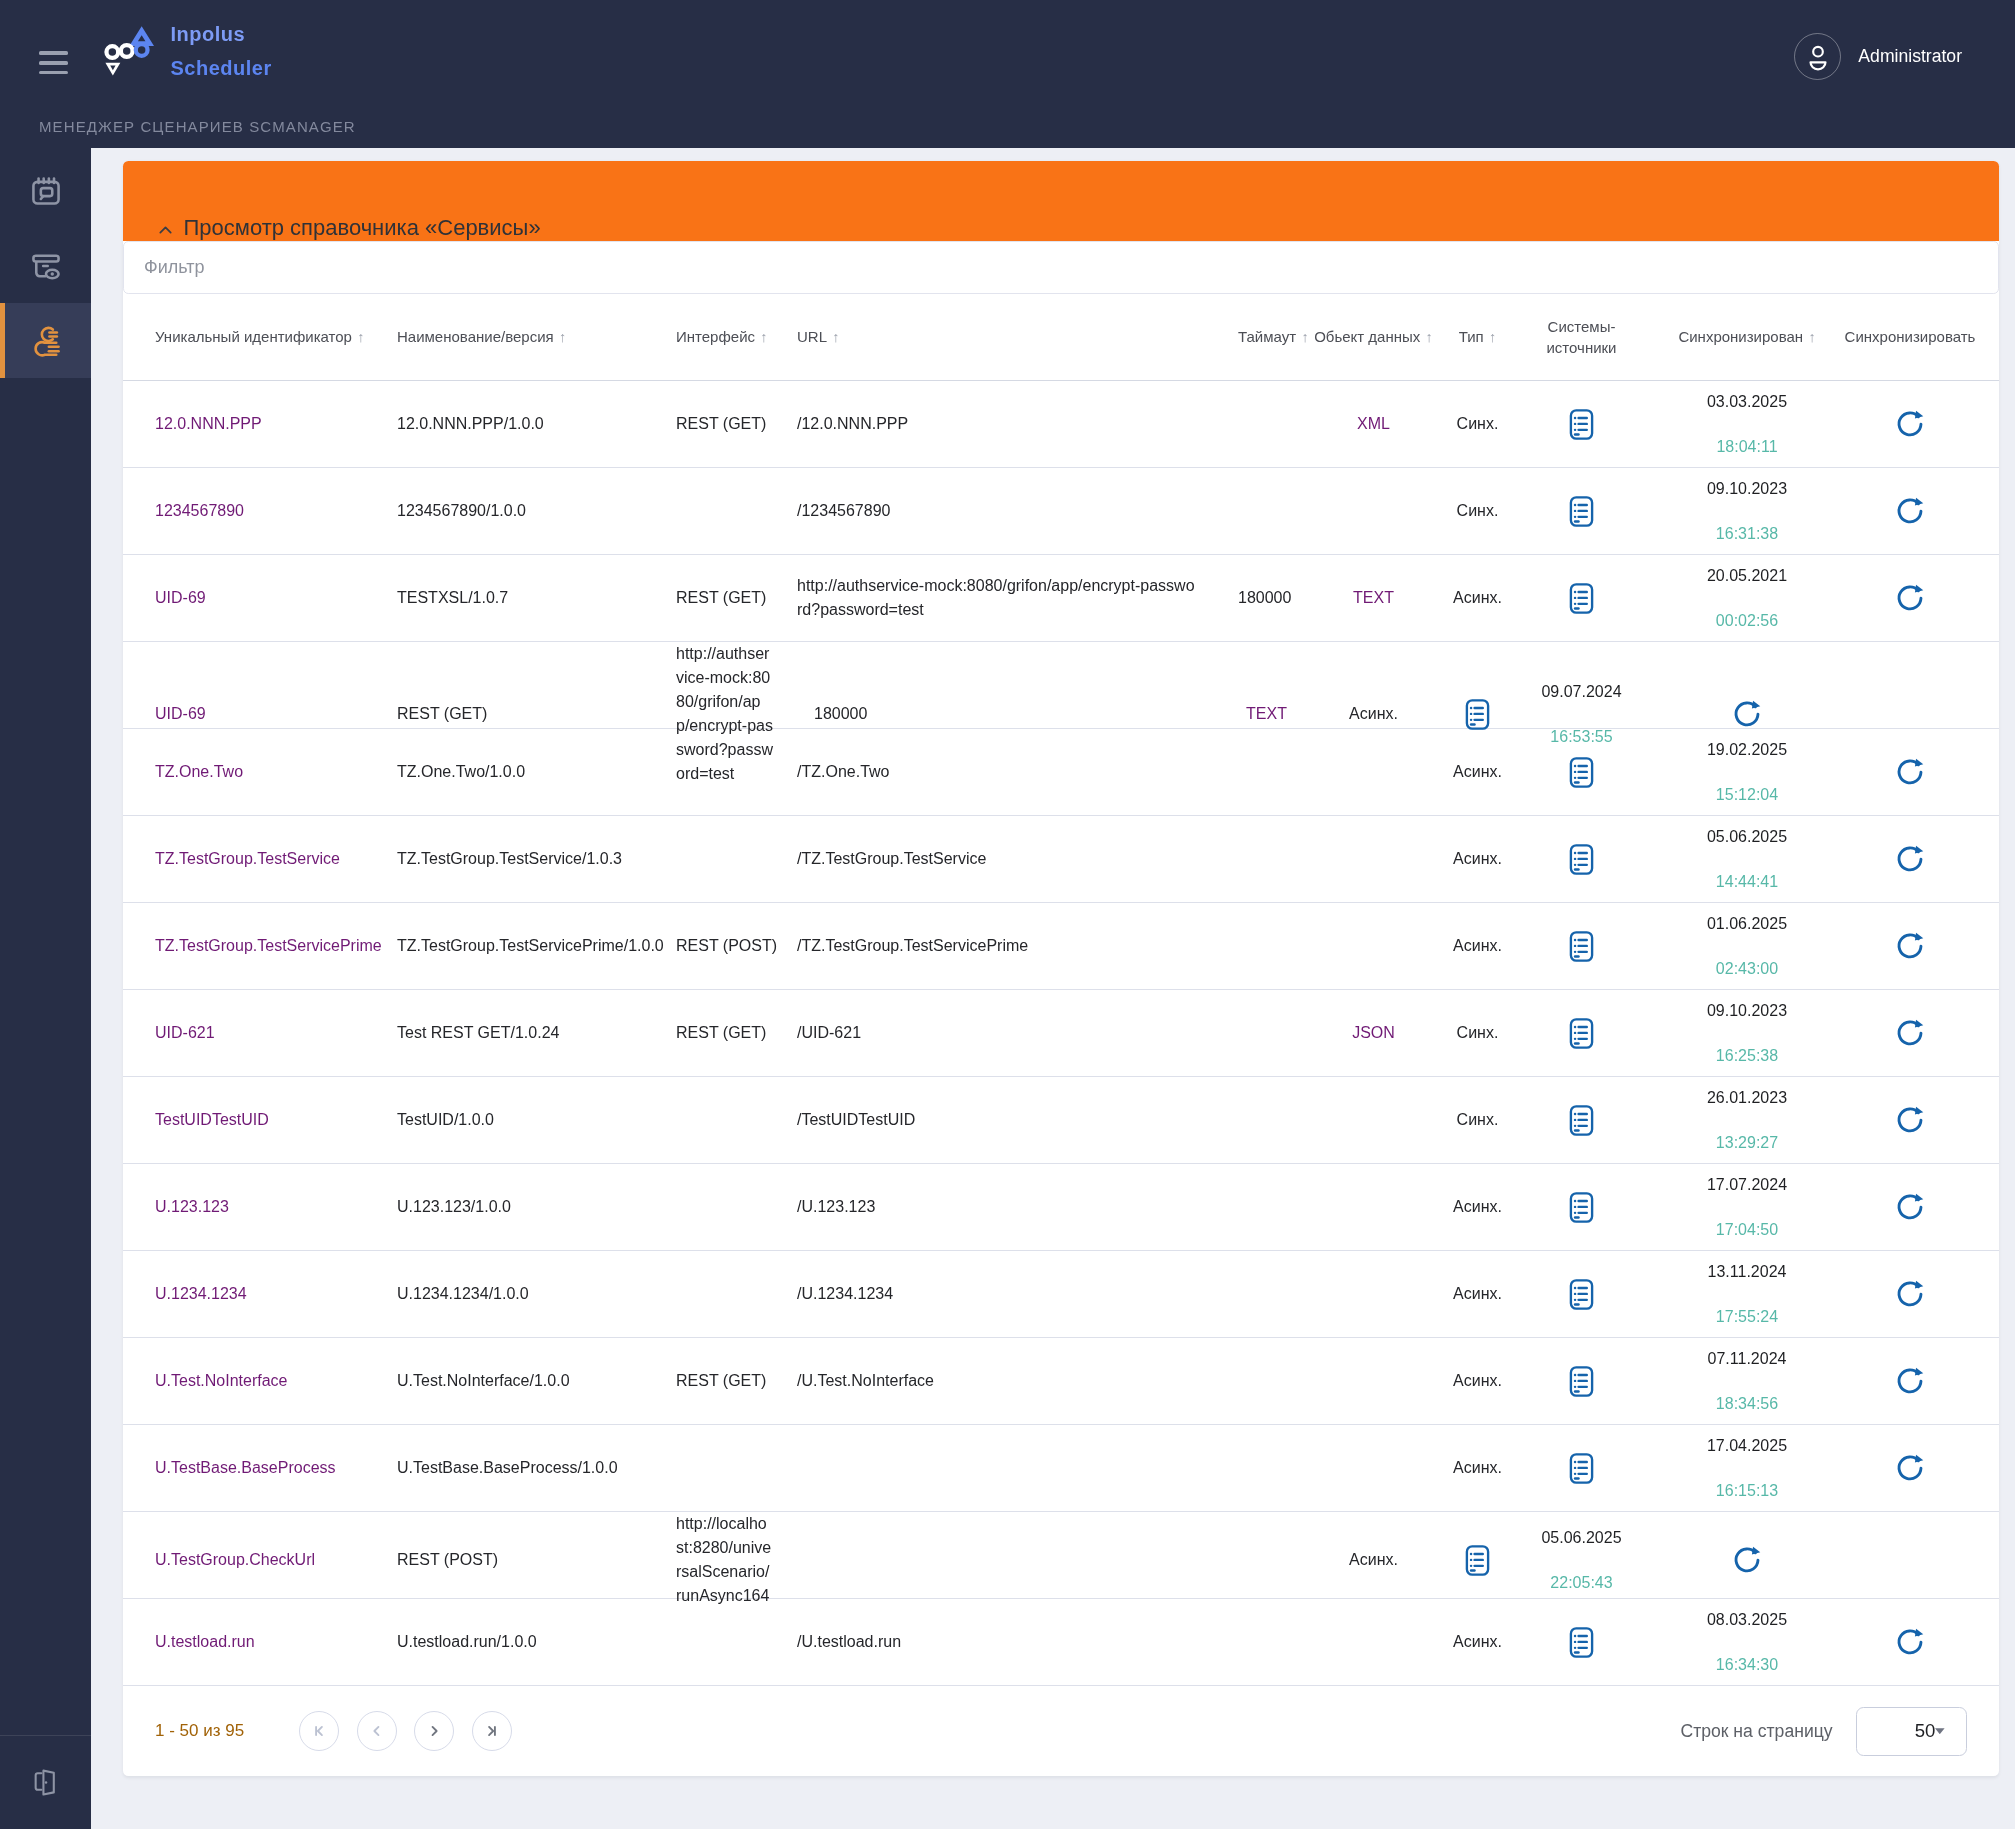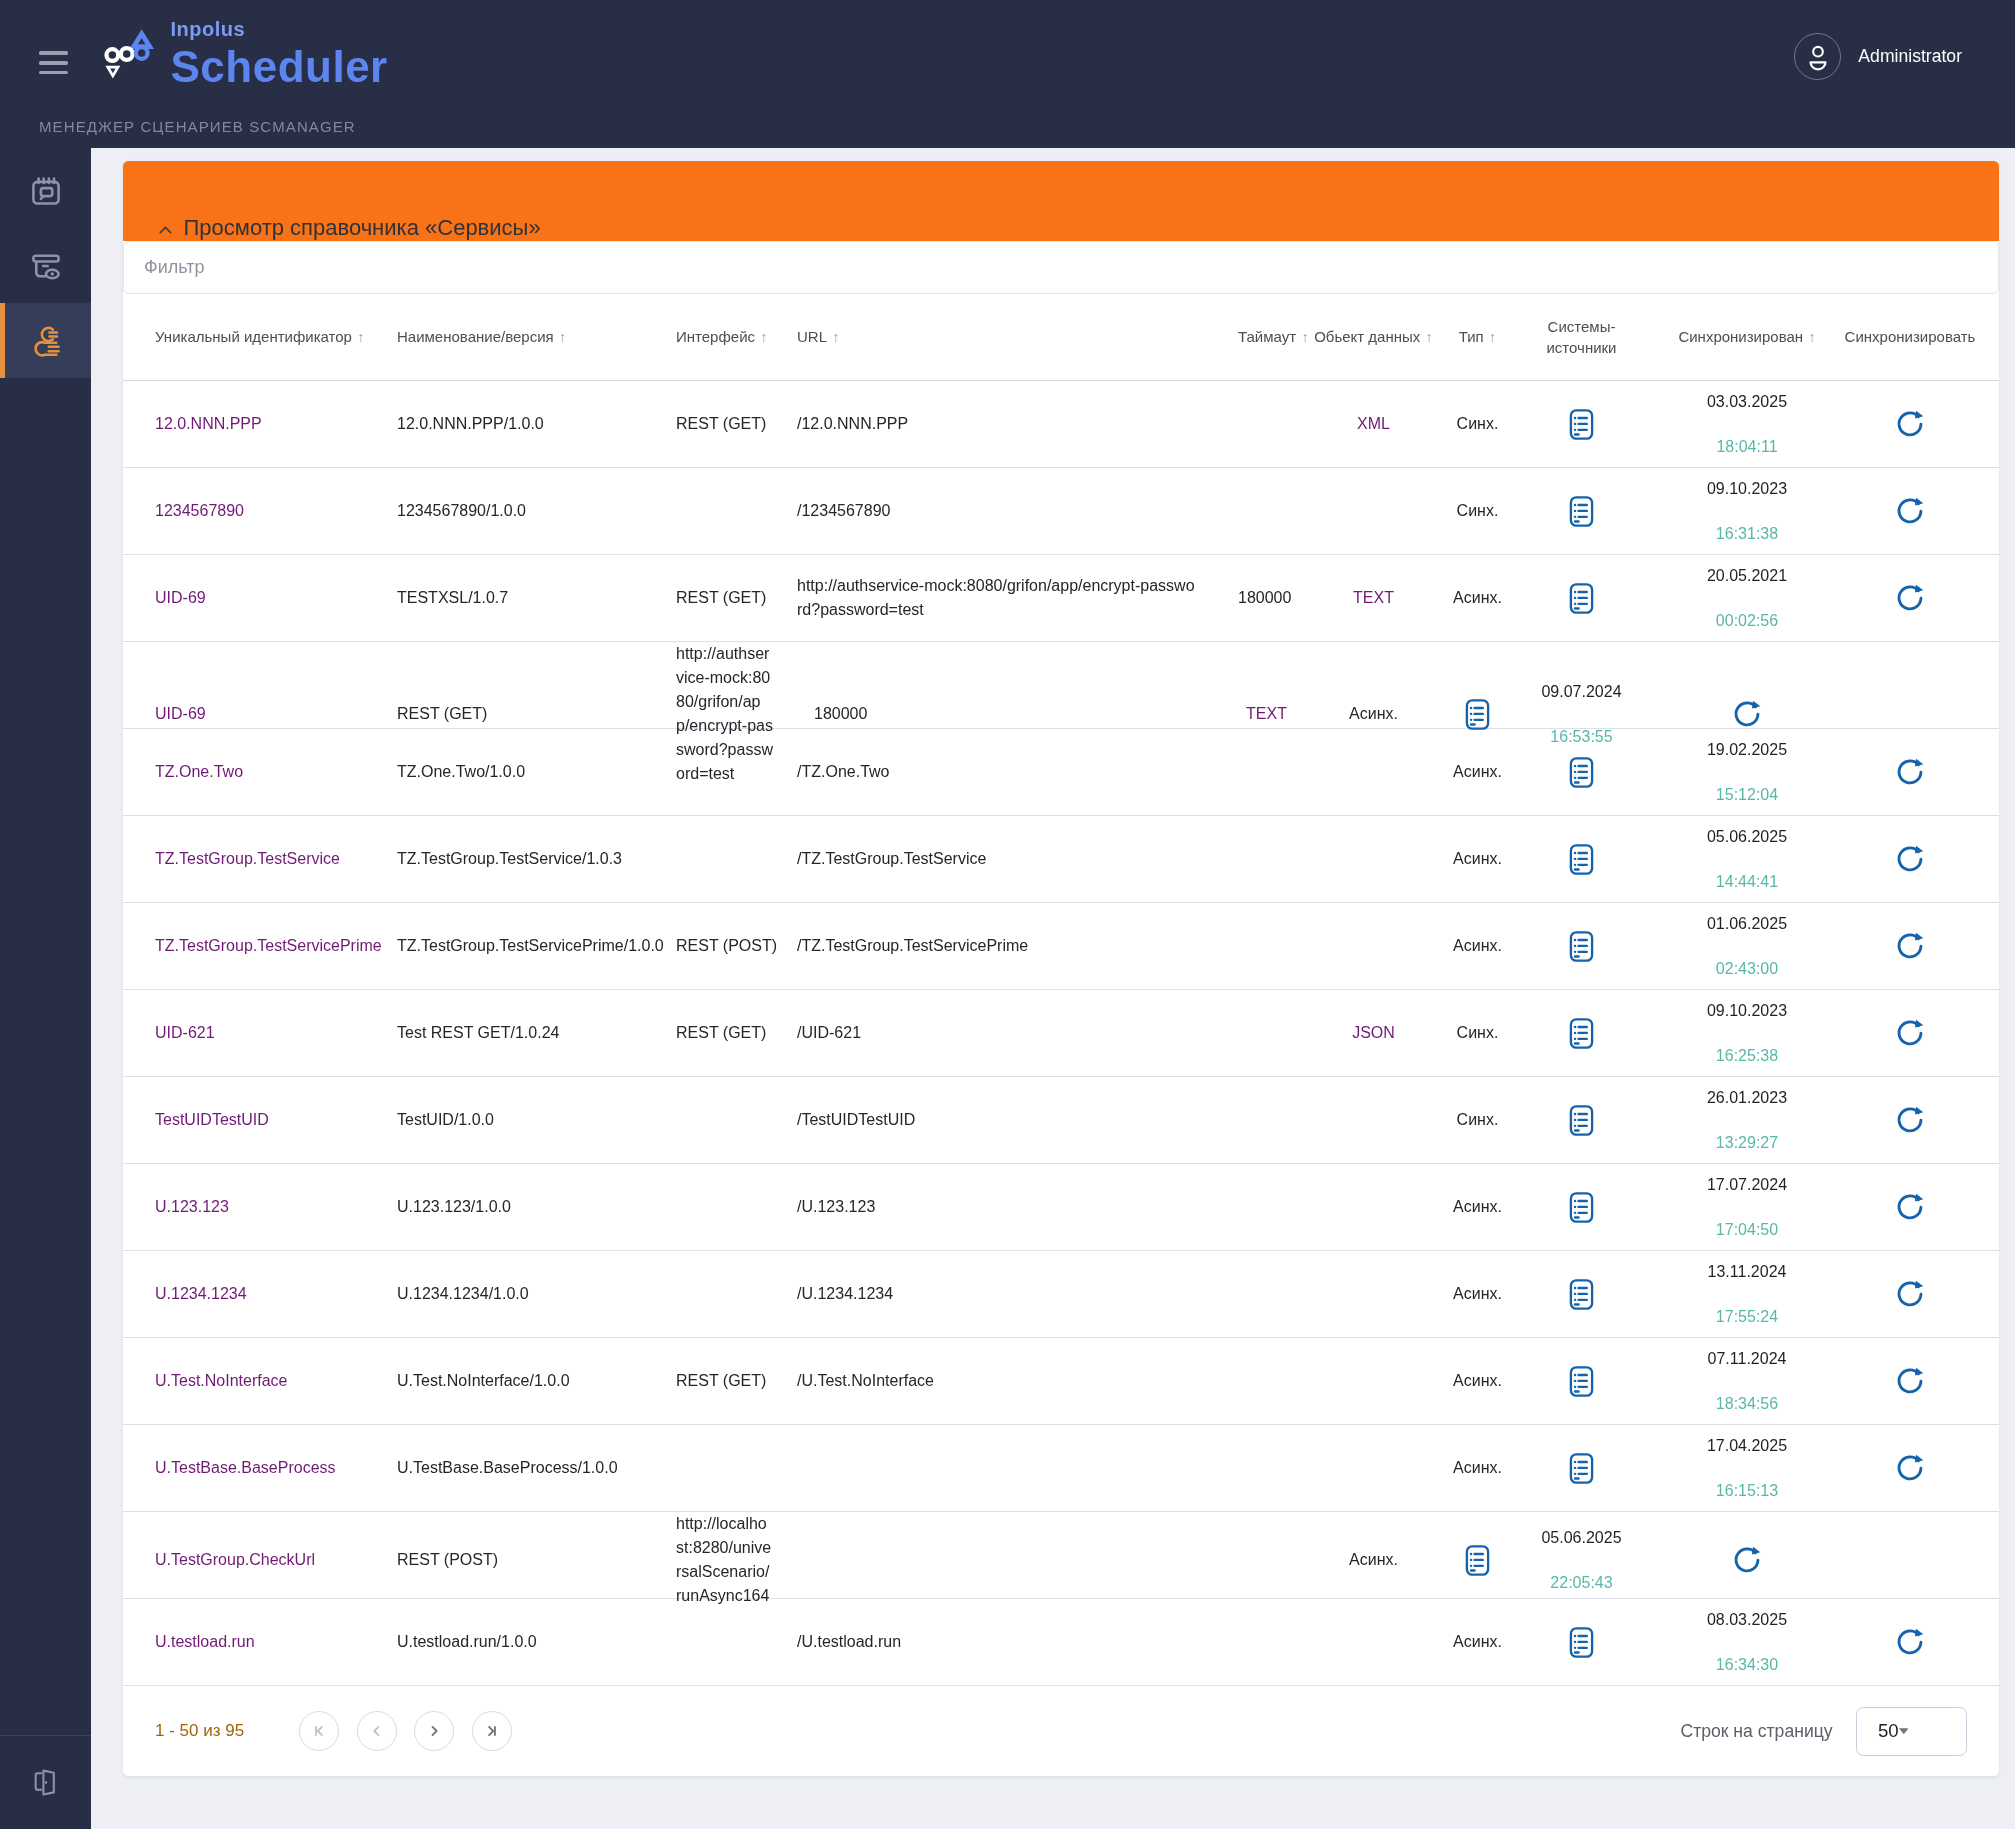--- a/index.html
+++ b/index.html
@@ -16,21 +16,21 @@
   .sidebar { position:absolute; left:0; top:0; width:91px; height:1830px; background:#272e46; z-index:3; }
 
   .hamburger { position:absolute; left:39px; top:51px; width:29px; height:23.4px; display:flex;
                flex-direction:column; justify-content:space-between; cursor:pointer; z-index:4;}
   .hamburger span { display:block; height:3.7px; border-radius:1.6px; background:#9aa0b0; }
 
   .logo-wrap { position:absolute; left:99px; top:19px; display:flex; align-items:center; z-index:4; }
   .logo-mark { width:64px; height:64px; }
   .logo-text { margin-left:7.5px; line-height:1; }
   .logo-text .brand-top { font-size:20px; font-weight:bold; color:#7d9bf5; letter-spacing:0.5px; }
-  .logo-text .brand-bottom { font-size:44px; font-weight:bold; color:#5c85f0; margin-top:6px; letter-spacing:0.5px; }
+  .logo-text .brand-bottom { font-size:20px; font-weight:bold; color:#5c85f0; margin-top:14px; letter-spacing:0.5px; }
 
   .app-subtitle { position:absolute; left:39px; top:118px; font-size:15px; color:#83899d;
                   letter-spacing:1.1px; z-index:4; }
 
   .user-wrap { position:absolute; right:53px; top:33px; display:flex; align-items:center; z-index:4; }
   .avatar { width:47px; height:47px; border-radius:50%; border:1.1px solid rgba(255,255,255,0.35);
             display:flex; align-items:center; justify-content:center; }
   .user-name { margin-left:17px; font-size:17.6px; color:#ffffff; }
 
   
@@ -88,21 +88,21 @@
   .range-label { font-size:17px; color:#a16207; margin-right:55px; }
   .pg-btns { display:flex; gap:17.6px; }
   .pg-btn { width:40px; height:40px; border-radius:50%; border:1.1px solid #d7dbe9; background:#ffffff;
             display:flex; align-items:center; justify-content:center; cursor:pointer; padding:0; }
   .pg-btn svg { stroke-width:3.2; fill:none; stroke-linecap:round; stroke-linejoin:round; }
   .pg-btn.disabled svg { stroke:#bcc2d2; }
   .pg-btn.enabled svg { stroke:#70757f; }
   .pager-spacer { flex:1; }
   .rpp-label { font-size:17.6px; color:#5d6067; margin-right:23.4px; }
   .rpp-select { width:111px; height:49px; border:1.1px solid #c9cedd; border-radius:7.5px; background:#fff;
-                display:flex; align-items:center; justify-content:flex-start; padding:0 21px;
+                display:flex; align-items:center; justify-content:flex-end; padding:0 21px;
                 font-size:18.6px; color:#1e1f23; cursor:pointer; }
 
   svg.stroke-ico { fill:none; stroke-linecap:round; stroke-linejoin:round; }
 </style>
 </head>
 <body>
 
 <div class="topbar"></div>
 
 <div class="hamburger">

